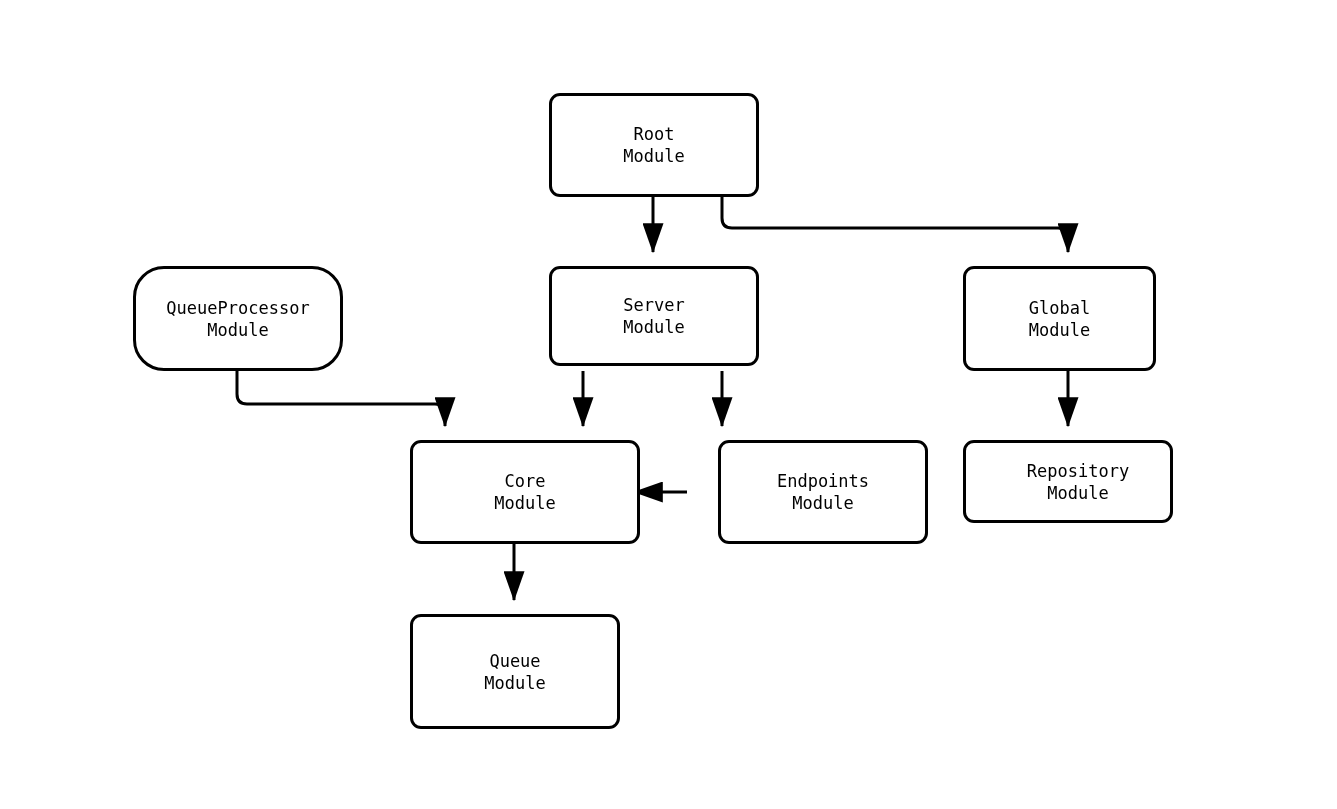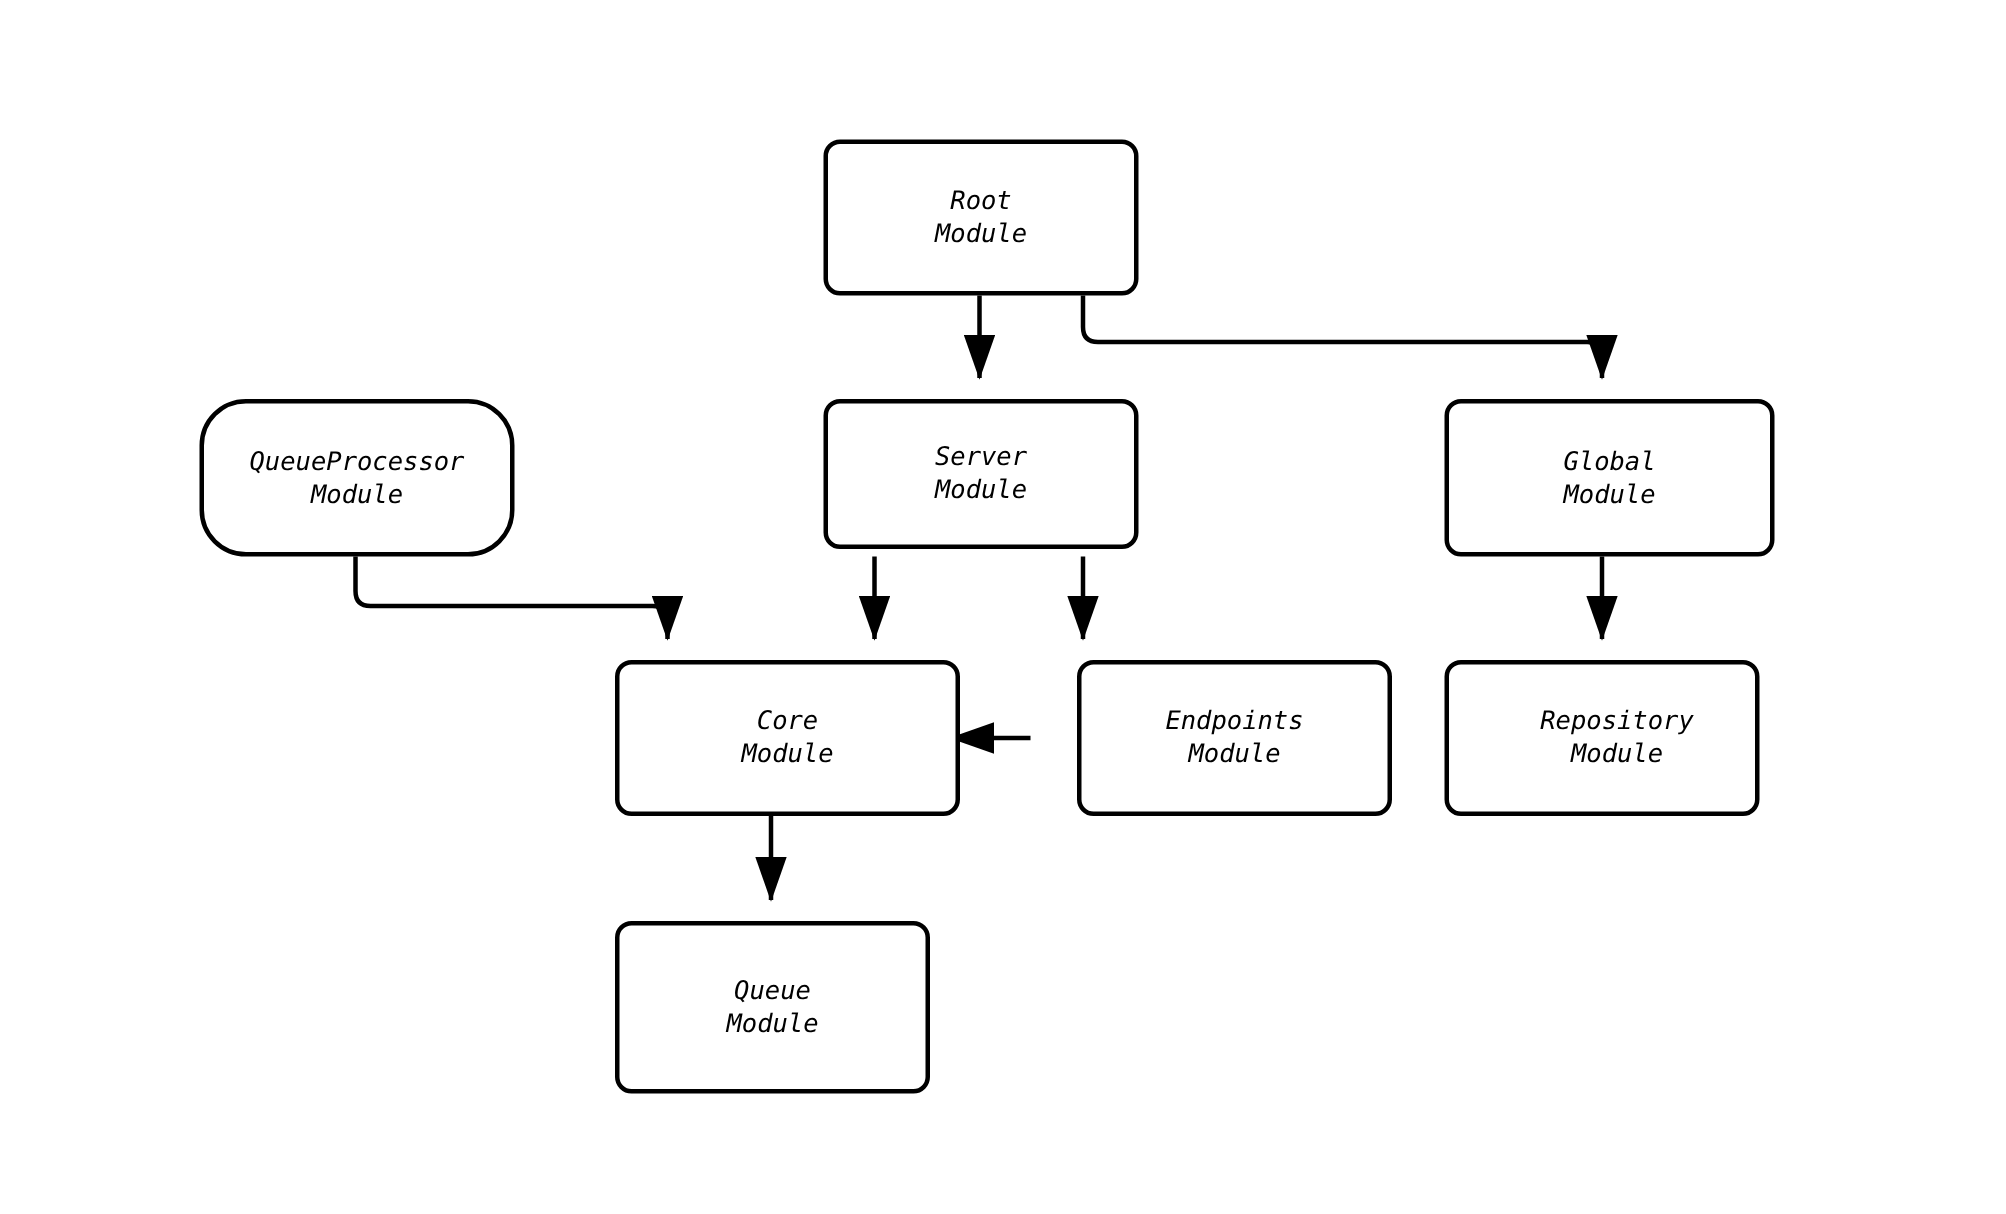--- a/index.html
+++ b/index.html
@@ -40,21 +40,20 @@
     z-index: 2;
   }
   .node-label {
     font-family: "DejaVu Sans Mono", "Liberation Mono", monospace;
     font-size: 17px;
     line-height: 22px;
     color: #000000;
     text-align: left;
     white-space: pre;
     letter-spacing: 0px;
-    font-style: italic;
   }
 </style>
 </head>
 <body>
 
 <div id="diagram-canvas">
 
   <svg id="edge-layer" viewBox="0 0 1337 809" width="1337" height="809" xmlns="http://www.w3.org/2000/svg">
     <defs>
       <marker id="arrowhead" markerWidth="10" markerHeight="7" refX="9.6" refY="3.5" orient="auto" markerUnits="strokeWidth">
@@ -87,36 +86,36 @@
   <div class="node" style="left:133px; top:266px; width:210px; height:105px;border-radius:31px;">
     <div class="node-label">QueueProcessor</div>
     <div class="node-label">Module</div>
   </div>
 
   <div class="node" style="left:549px; top:266px; width:210px; height:100px;">
     <div class="node-label">Server</div>
     <div class="node-label">Module</div>
   </div>
 
-  <div class="node" style="left:963px; top:266px; width:220px; height:105px;">
+  <div class="node" style="left:963px; top:266px; width:193px; height:105px;">
     <div class="node-label">Global</div>
     <div class="node-label">Module</div>
   </div>
 
   <div class="node" style="left:410px; top:440px; width:230px; height:104px;">
     <div class="node-label">Core</div>
     <div class="node-label">Module</div>
   </div>
 
   <div class="node" style="left:687px; top:440px; width:210px; height:104px;margin-left:31px;">
     <div class="node-label">Endpoints</div>
     <div class="node-label">Module</div>
   </div>
 
-  <div class="node" style="left:963px; top:440px; width:210px; height:104px;padding-left:20px;">
+  <div class="node" style="left:963px; top:440px; width:210px; height:83px;padding-left:20px;">
     <div class="node-label">Repository</div>
     <div class="node-label">Module</div>
   </div>
 
   <div class="node" style="left:410px; top:614px; width:210px; height:115px;">
     <div class="node-label">Queue</div>
     <div class="node-label">Module</div>
   </div>
 
 </div>

